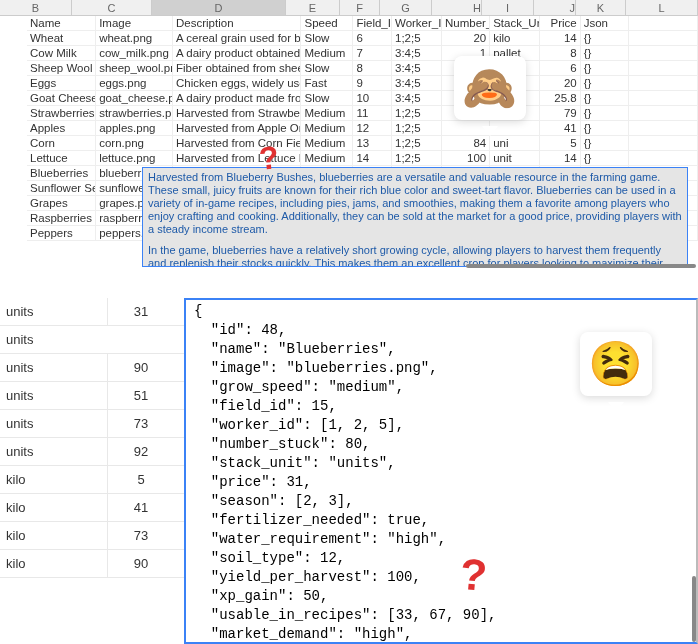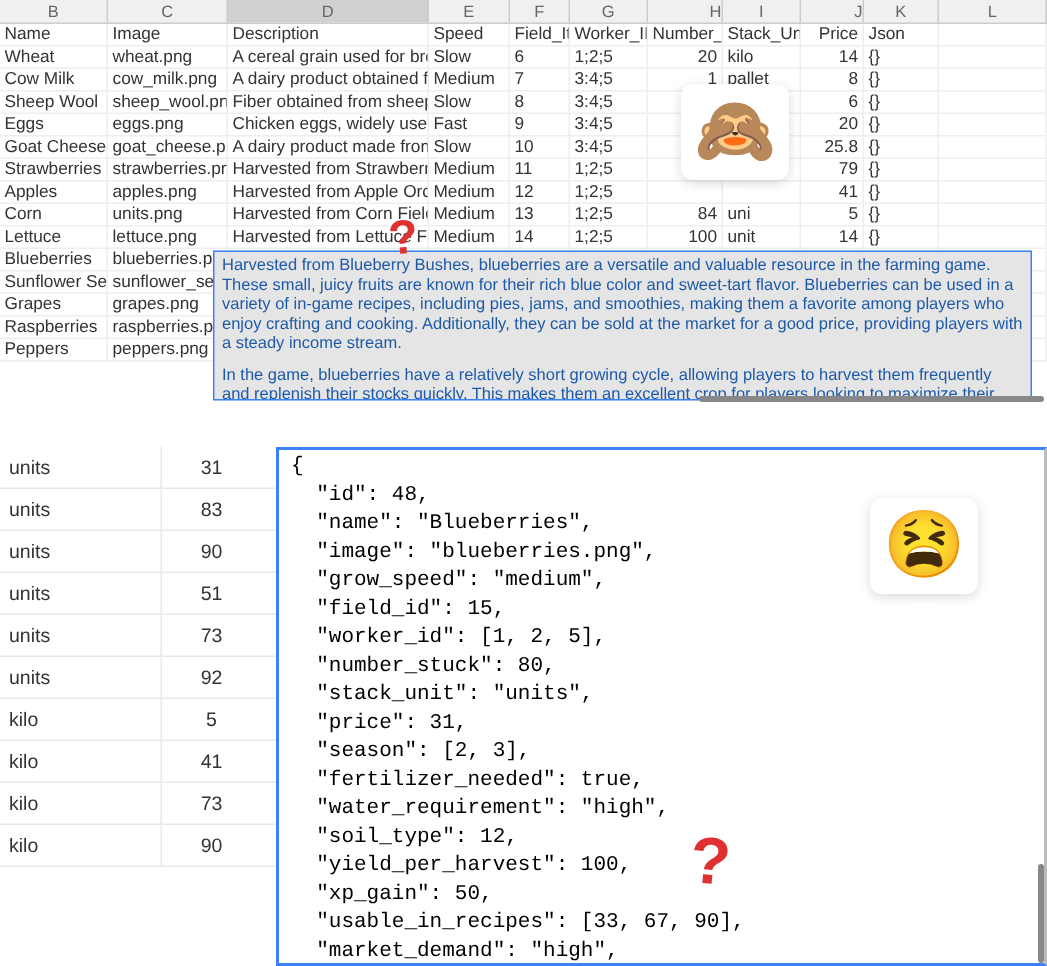--- a/index.html
+++ b/index.html
@@ -1,21 +1,21 @@
 <!DOCTYPE html>
 <html><head>
 <meta charset="utf-8">
 <style>
 * { margin: 0; padding: 0; box-sizing: border-box; }
 body { font-family: Arial, sans-serif; font-size: 12px; color: #333; background: #fff; width: 698px; }
 .top-section { width: 698px; height: 268px; position: relative; overflow: hidden; }
 .col-headers { display: flex; background: #f0f0f0; border-bottom: 1px solid #ccc; height: 16px; }
 .col-header { text-align: center; border-right: 1px solid #ccc; font-size: 11px; color: #666; line-height: 16px; }
 .col-header.selected { background: #d0d0d0; }
-.grid-row { display: flex; height: 15px; border-bottom: 1px solid #eee; }
+.grid-row { display: flex; height: 15px; border-bottom: 1px solid #eee; margin-left: 27px; }
 .cell { border-right: 1px solid #eee; padding: 0 3px; font-size: 11.5px; white-space: nowrap; overflow: hidden; line-height: 15px; }
 .header-row { font-weight: normal; }
 .col-B { width: 72px; }
 .col-C { width: 80px; }
 .col-D { width: 134px; }
 .col-E { width: 54px; }
 .col-F { width: 40px; }
 .col-G { width: 52px; }
 .col-H { width: 50px; text-align: right; }
 .col-I { width: 52px; }
@@ -159,21 +159,21 @@
         <div class="cell col-F">12</div>
         <div class="cell col-G">1;2;5</div>
         <div class="cell col-H"></div>
         <div class="cell col-I"></div>
         <div class="cell col-J">41</div>
         <div class="cell col-K">{}</div>
         <div class="cell col-L"></div>
       </div>
       <div class="grid-row">
         <div class="cell col-B">Corn</div>
-        <div class="cell col-C">units.png</div>
+        <div class="cell col-C">corn.png</div>
         <div class="cell col-D">Harvested from Corn Field.</div>
         <div class="cell col-E">Medium</div>
         <div class="cell col-F">13</div>
         <div class="cell col-G">1;2;5</div>
         <div class="cell col-H">84</div>
         <div class="cell col-I">uni</div>
         <div class="cell col-J">5</div>
         <div class="cell col-K">{}</div>
         <div class="cell col-L"></div>
       </div>
@@ -277,21 +277,20 @@
 <div class="divider"></div>
 
 <div class="bottom-section">
   <div class="left-panel" id="kv-panel">
       <div class="kv-row">
         <div class="kv-key">units</div>
         <div class="kv-val">31</div>
       </div>
       <div class="kv-row">
         <div class="kv-key">units</div>
-        <div class="kv-val">83</div>
       </div>
       <div class="kv-row">
         <div class="kv-key">units</div>
         <div class="kv-val">90</div>
       </div>
       <div class="kv-row">
         <div class="kv-key">units</div>
         <div class="kv-val">51</div>
       </div>
       <div class="kv-row">

